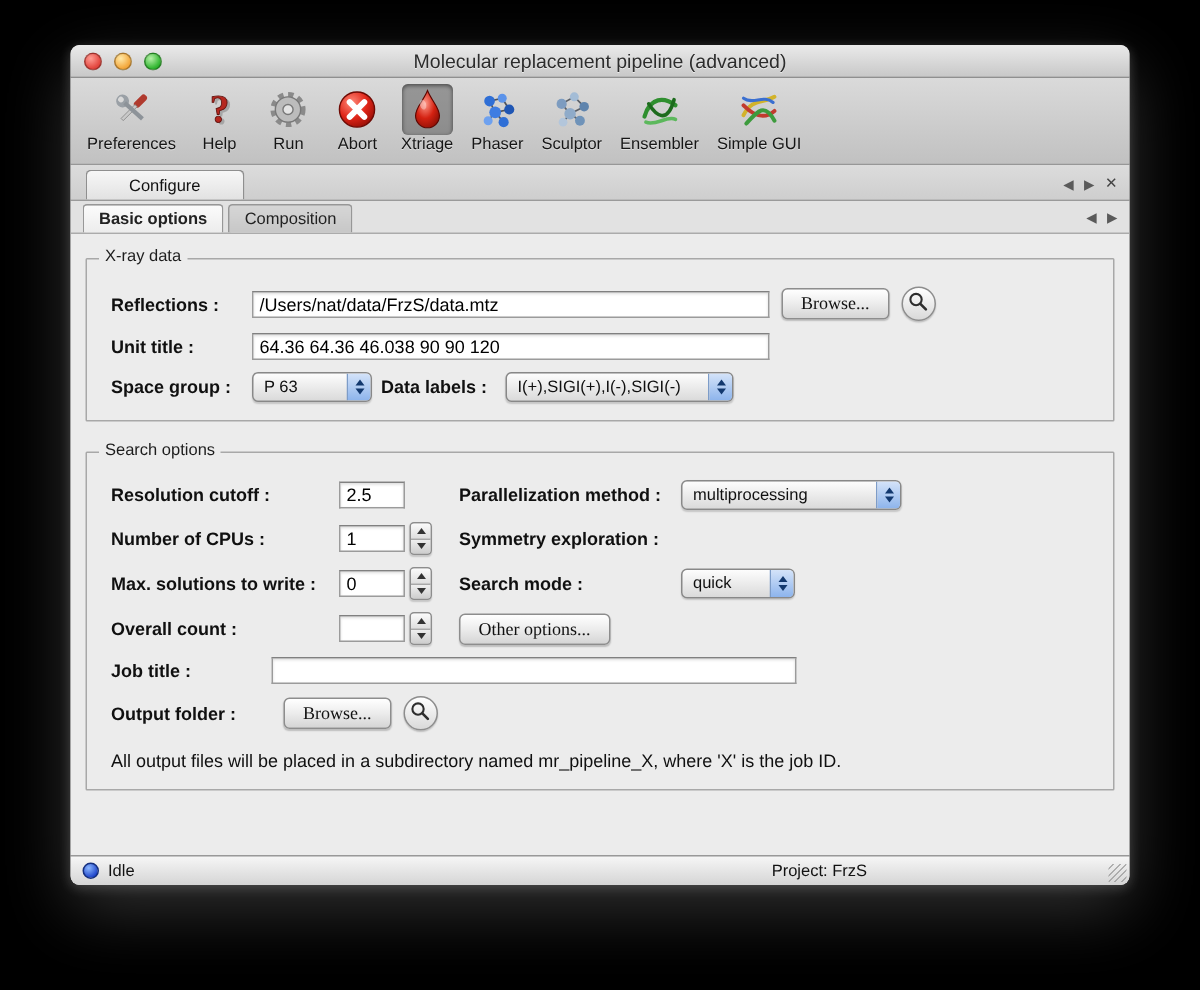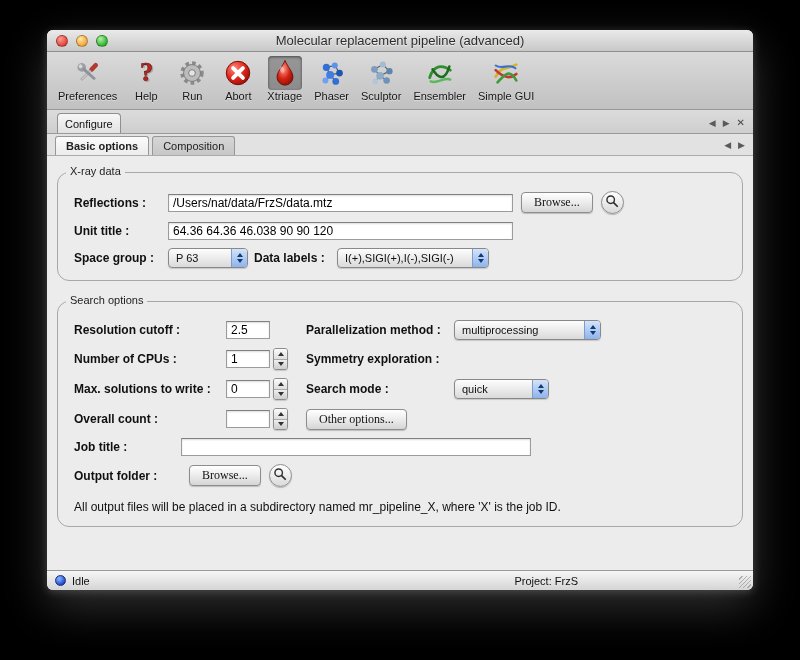--- a/index.html
+++ b/index.html
@@ -41,21 +41,21 @@
   .tb-item.selected .tb-icon { background: rgba(0,0,0,0.30); border-radius: 4px; box-shadow: inset 0 1px 3px rgba(0,0,0,0.55); }
   .tb-label { font-size: 11px; color: #161616; white-space: nowrap; text-shadow: 0 1px 0 rgba(255,255,255,0.45); }
   
   .tabstrip {
     flex: 0 0 24px; height: 24px;
     background: linear-gradient(#dcdcdc, #cecece);
     border-bottom: 1px solid #9a9a9a;
     display: flex; align-items: flex-end; padding: 0 8px;
   }
   .tab-configure {
-    height: 20px; display: flex; align-items: center; padding: 0 7px;
+    height: 20px; display: flex; align-items: center; padding: 0 28px;
     background: linear-gradient(#f7f7f7, #e2e2e2);
     border: 1px solid #8f8f8f; border-bottom: none;
     border-radius: 4px 4px 0 0; font-size: 11px; color: #111; margin-left: 2px;
   }
   .strip-nav { margin-left: auto; display: flex; align-items: center; gap: 7px; padding-bottom: 5px; }
   .nav-glyph { font-size: 9px; color: #5a5a5a; line-height: 1; }
   .nav-close { font-size: 10px; color: #444; line-height: 1; }
   .subtabstrip {
     flex: 0 0 22px; height: 22px; background: #e2e2e2;
     border-bottom: 1px solid #ababab;
@@ -63,21 +63,21 @@
   }
   .subtab {
     height: 19px; display: flex; align-items: center; padding: 0 10px;
     font-size: 11px; color: #222; margin-right: 3px;
     border: 1px solid #979797; border-bottom: none; border-radius: 3px 3px 0 0;
     background: linear-gradient(#d6d6d6, #c7c7c7);
   }
   .subtab.active { background: linear-gradient(#fbfbfb, #ececec); font-weight: bold; }
   
   .content { flex: 1; background: #ececec; padding: 10px 10px 0 10px; position: relative; }
-  .groupbox { position: relative; border: 1px solid #a8a8a8; border-radius: 12px; padding: 10px 8px 12px 8px; margin-top: 6px; }
+  .groupbox { position: relative; border: 1px solid #a8a8a8; border-radius: 1px; padding: 10px 8px 12px 8px; margin-top: 6px; }
   .groupbox.second { margin-top: 20px; }
   .legend { position: absolute; top: -8px; left: 8px; background: #ececec; padding: 0 4px; font-size: 11px; color: #1d1d1d; }
   .desc { font-size: 12px; color: #101010; line-height: 1.4; margin: 4px 4px 10px 8px; max-width: 652px; }
   .frow { display: flex; align-items: center; margin: 8px 0 0 8px; }
   .flabel { font-weight: bold; font-size: 12px; color: #101010; white-space: nowrap; }
   .w94  { width: 94px; }
   .w152 { width: 152px; }
   .w107 { width: 107px; }
   .rlabel { font-weight: bold; font-size: 12px; color: #101010; width: 148px; white-space: nowrap; }
   .lcell { display: flex; align-items: center; width: 80px; }
@@ -403,21 +403,21 @@
           <span class="stepper">
             <span class="step-half">
                 <span class="stri-up"></span>
               </span>
             <span class="step-half down">
                 <span class="stri-down"></span>
               </span>
           </span>
         </div>
         <span class="rlabel">Search mode :</span>
-        <div class="combo" style="width:95px">
+        <div class="combo" style="width:76px">
           <span class="ctext">quick</span>
           <span class="carrows">
               <span class="tri-up"></span>
               <span class="tri-down"></span>
             </span>
         </div>
       </div>
 
       <div class="frow">
         <span class="flabel w152">Overall count :</span>

